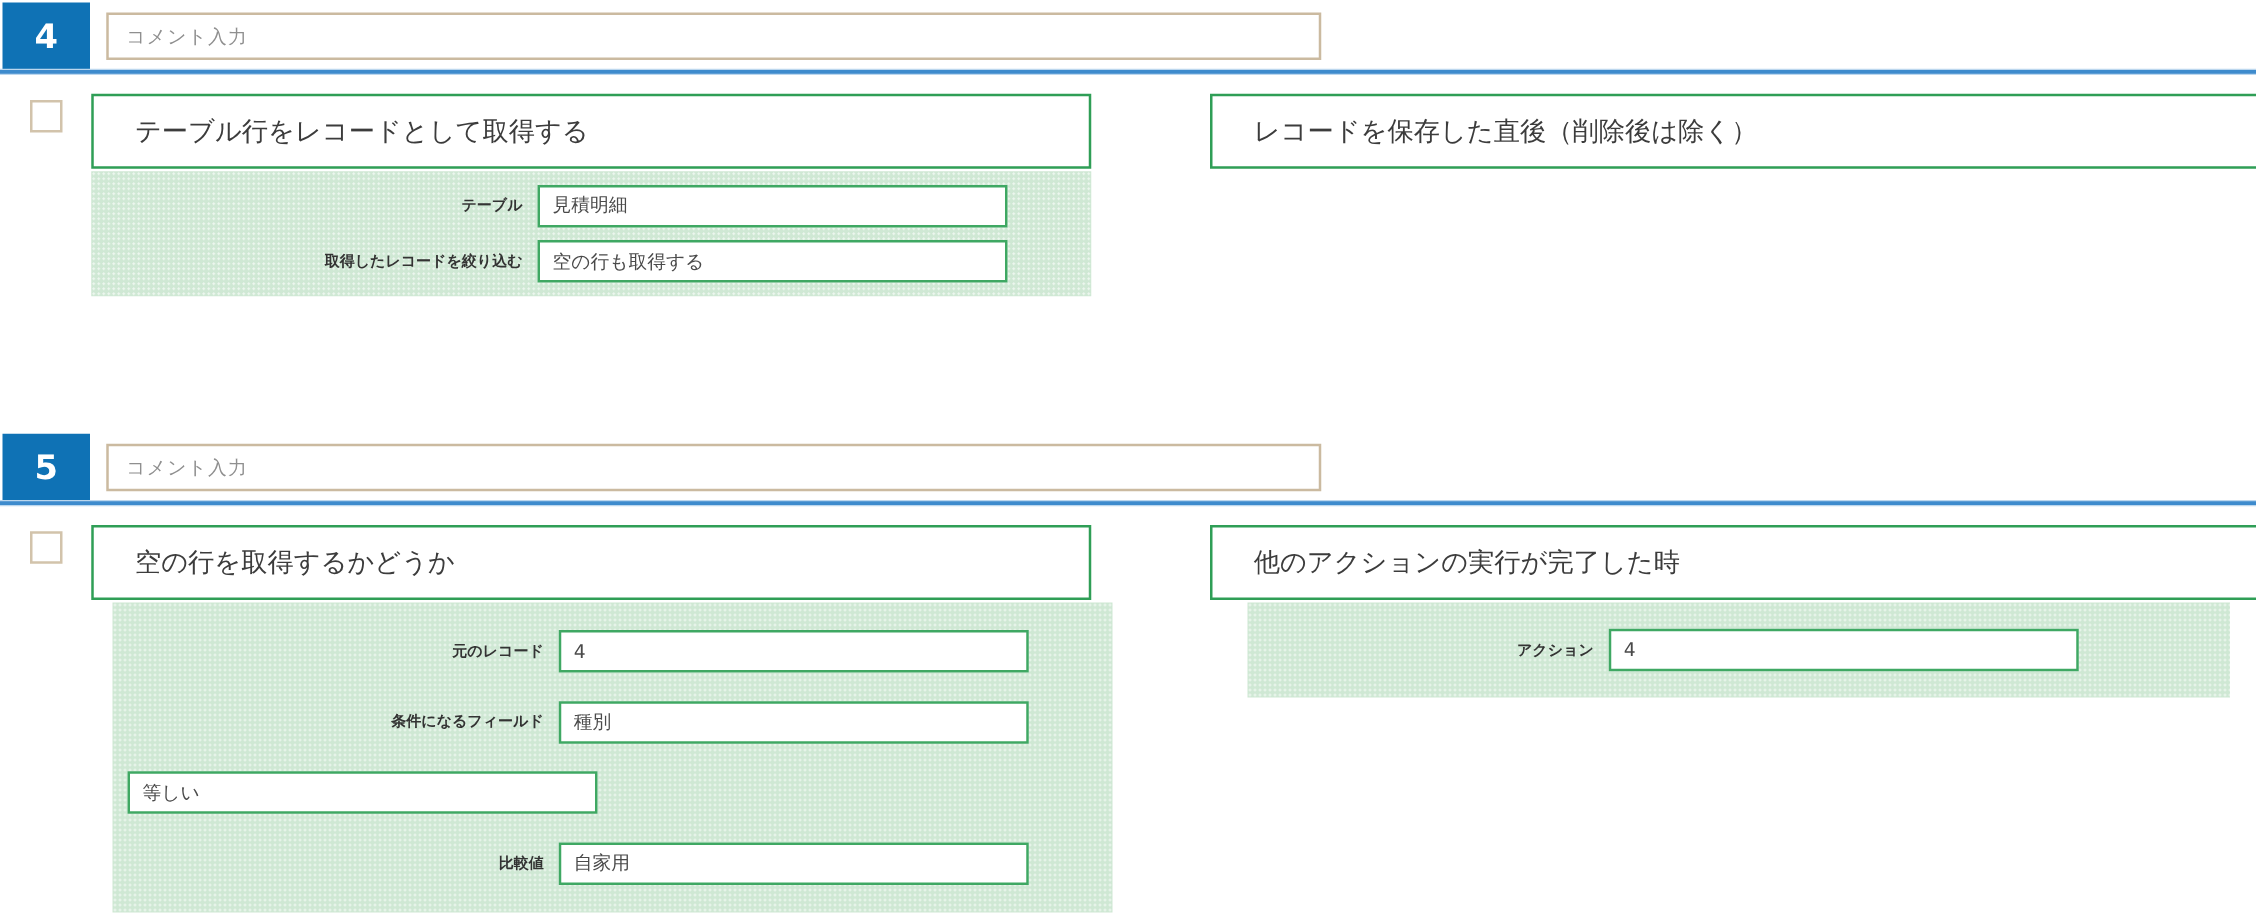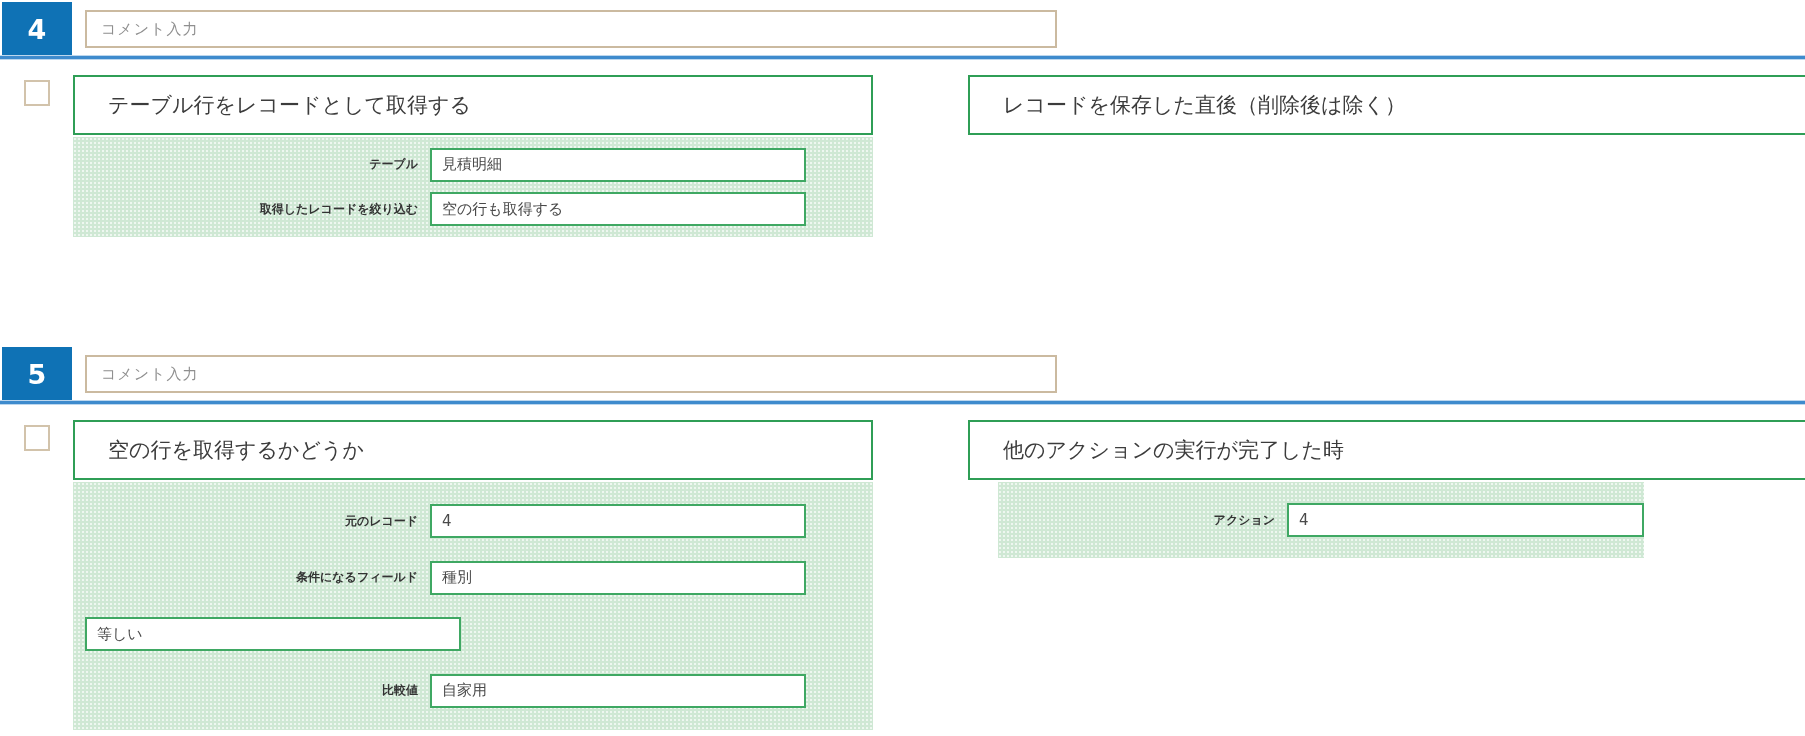--- a/index.html
+++ b/index.html
@@ -54,24 +54,24 @@
   .title-box.right{left:968px;width:878px;}
 
   .panel{
     position:absolute;top:137px;
     background-color:var(--panel-green-bg);
     background-image:radial-gradient(rgba(255,255,255,0.65) 1px,rgba(0,0,0,0) 1px);
     background-size:4px 4px;
     display:flex;flex-direction:column;justify-content:space-evenly;
   }
   .panel.left{left:73px;width:800px;}
-  .panel.right{left:998px;width:646px;}
+  .panel.right{left:998px;width:786px;}
   .h-1row{height:76px;}
   .h-2rows{height:100px;}
-  .h-4rows{height:248px;}
+  .h-4rows{height:248px;margin-left:17px;}
 
   .field-row{display:flex;align-items:center;}
   .field-label{
     width:345px;text-align:right;flex:0 0 345px;
     font-weight:bold;font-size:12px;color:var(--label-color);
     white-space:nowrap;
   }
   .panel.right .field-label{width:277px;flex:0 0 277px;}
   .field-input{
     margin-left:12px;width:376px;height:34px;

